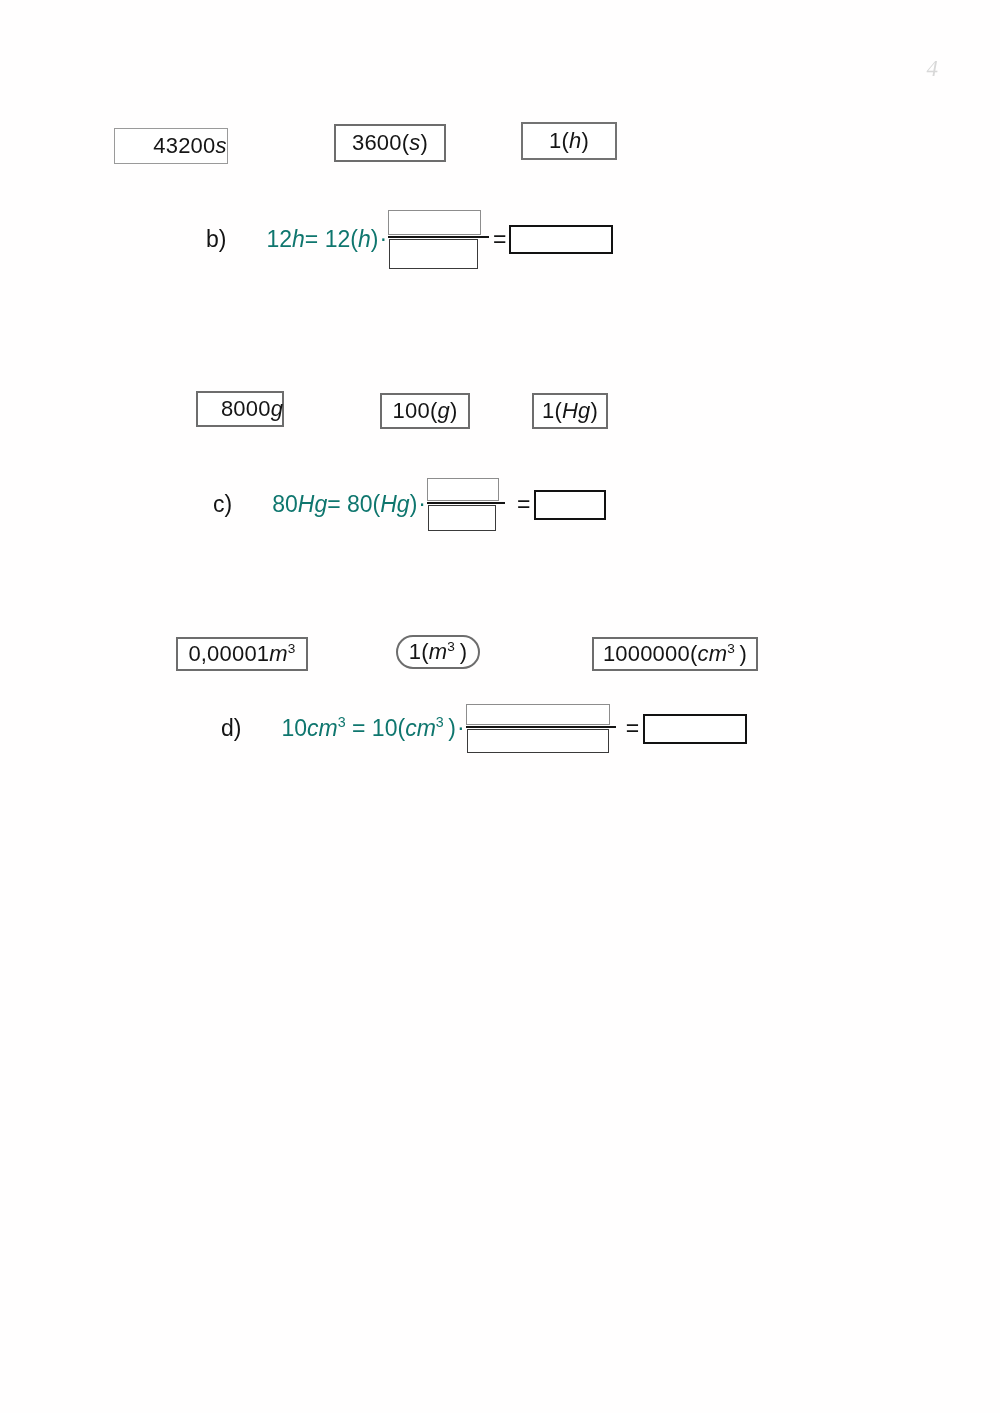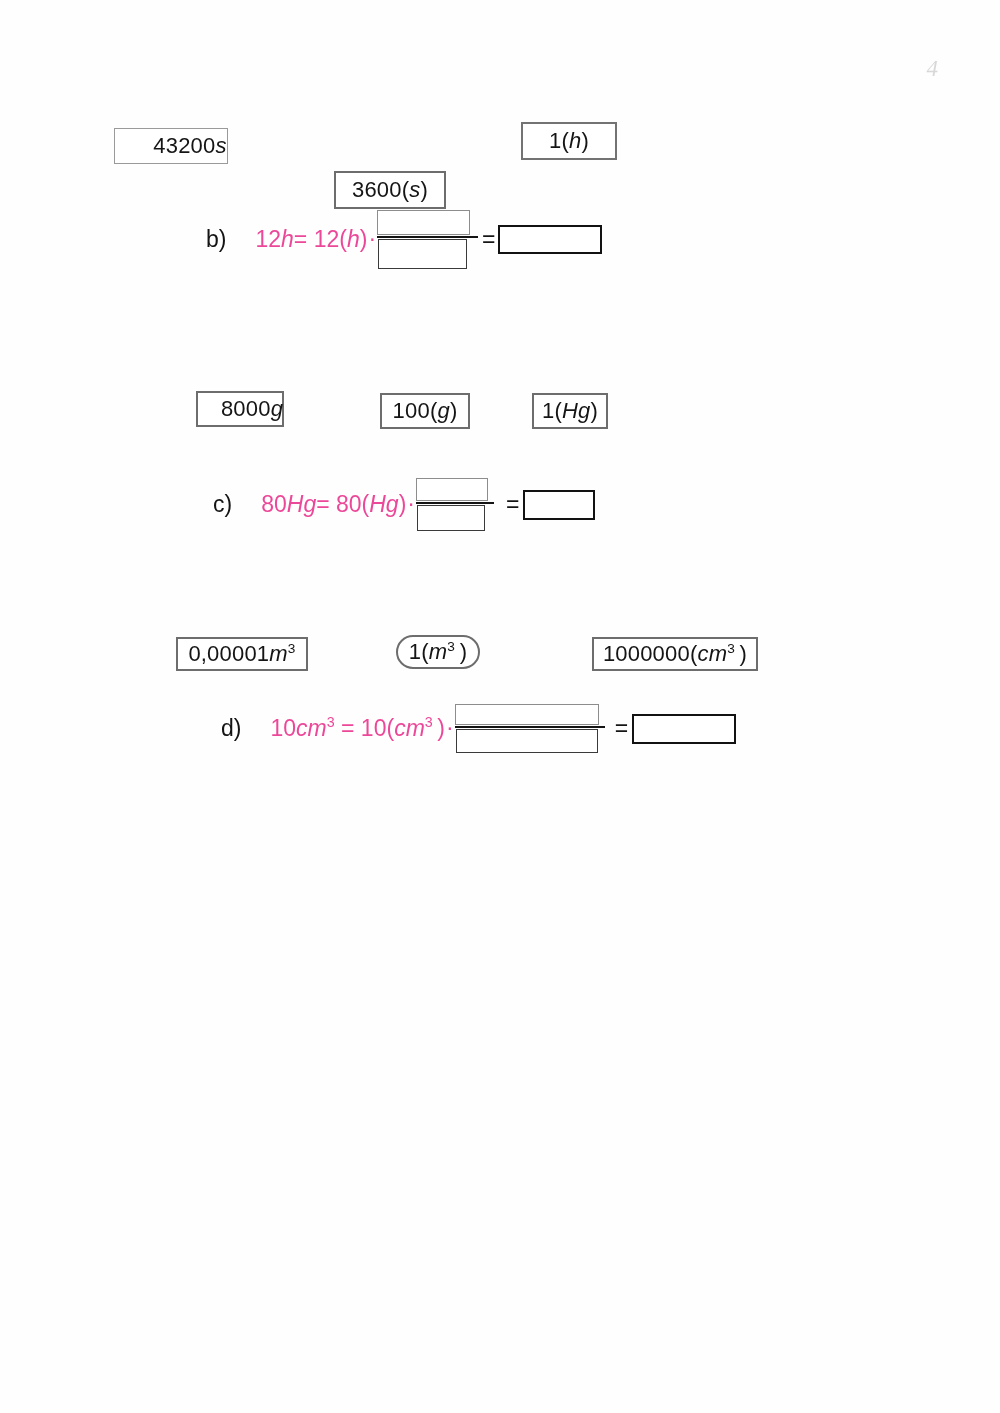--- a/index.html
+++ b/index.html
@@ -58,22 +58,22 @@
     display: flex;
     align-items: center;
     white-space: nowrap;
   }
   .eq-label {
     font-size: 23px;
     color: #141414;
   }
   .eq-expr {
     font-size: 23px;
-    color: #ec4899;
-    margin-left: 29px;
+    color: #0f766e;
+    margin-left: 40px;
   }
   .it { font-style: italic; }
   .sup {
     font-size: 0.62em;
     vertical-align: super;
     line-height: 0;
   }
   .dot {
     font-size: 23px;
     padding: 0 1px;
@@ -117,21 +117,21 @@
 <body>
 
 <div class="page">
 
   <div class="page-number">4</div>
 
   <div class="ref-box thin" style="left:114px; top:128px; width:114px; height:36px;">
     <span>43200<span class="it">s</span></span>
   </div>
 
-  <div class="ref-box medium" style="left:334px; top:124px; width:112px; height:38px;margin-top:47px;">
+  <div class="ref-box medium" style="left:334px; top:124px; width:112px; height:38px;">
     <span>3600(<span class="it">s</span>)</span>
   </div>
 
   <div class="ref-box dark" style="left:521px; top:122px; width:96px; height:38px;">
     <span>1(<span class="it">h</span>)</span>
   </div>
 
   <div class="eq-row" style="left:206px; top:210px;">
     <span class="eq-label">b)</span>
     <span class="eq-expr">

